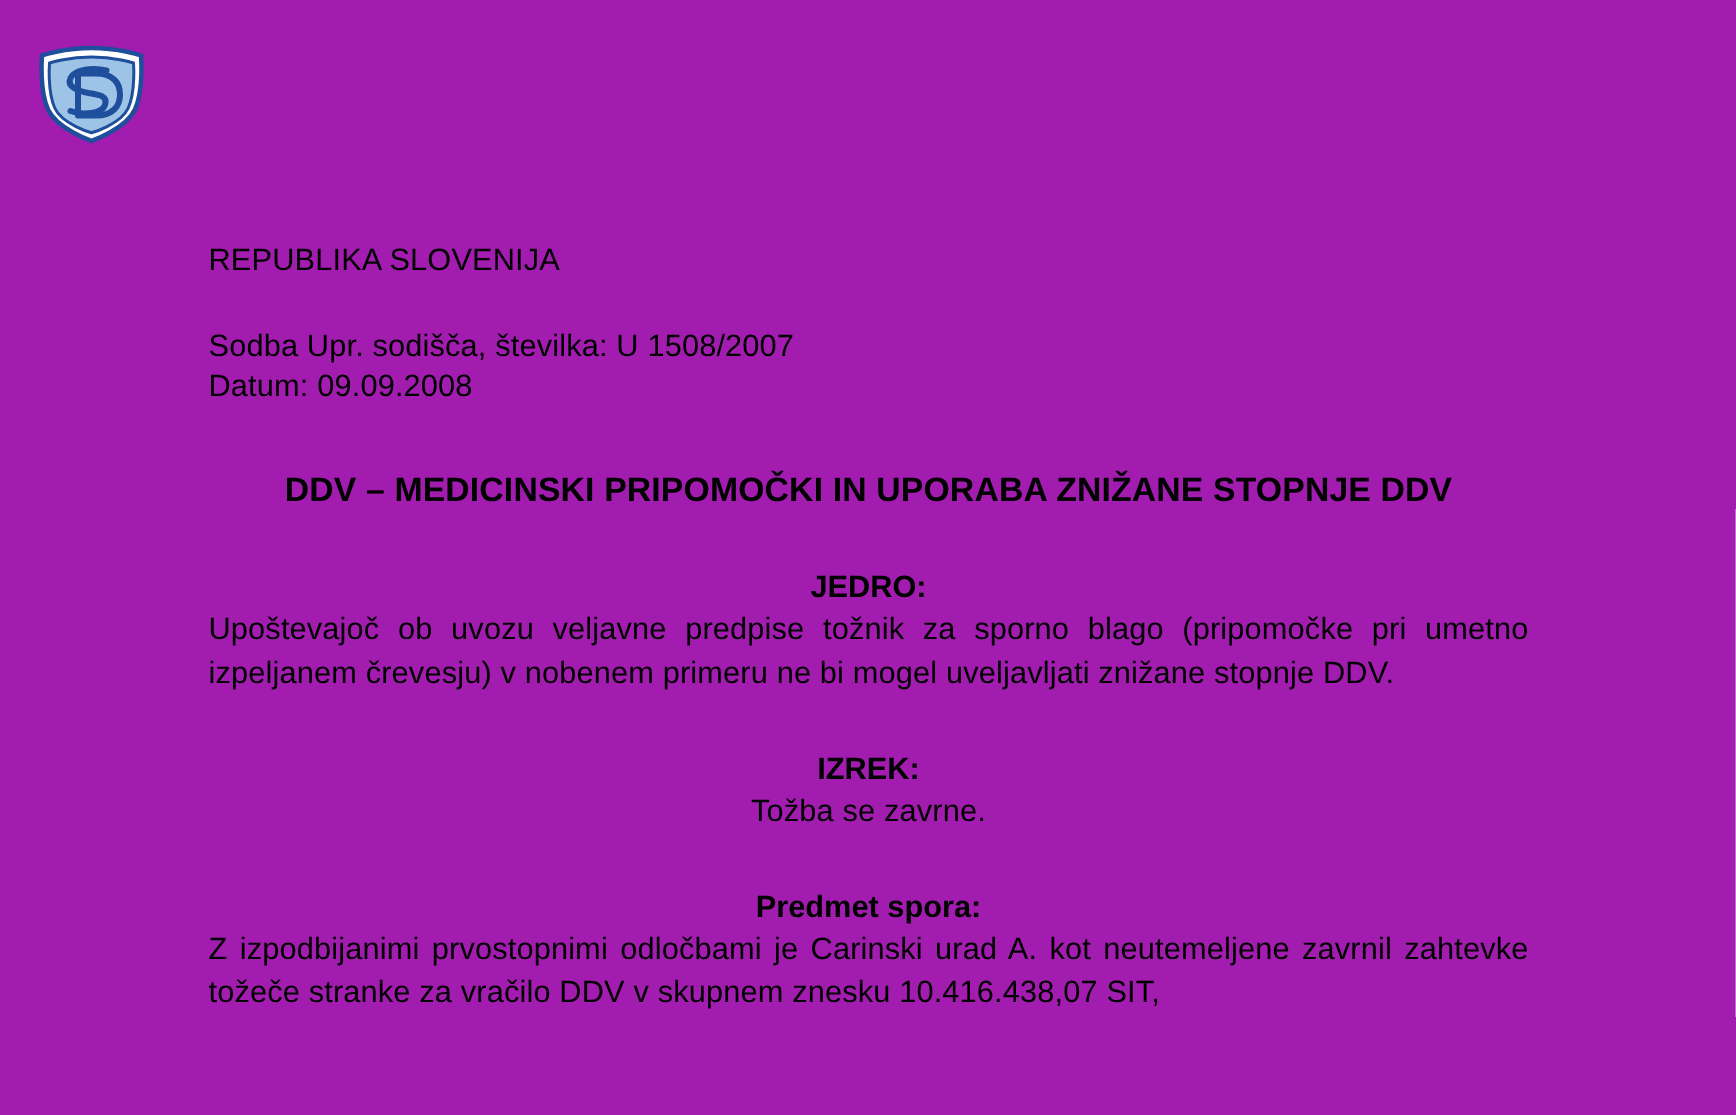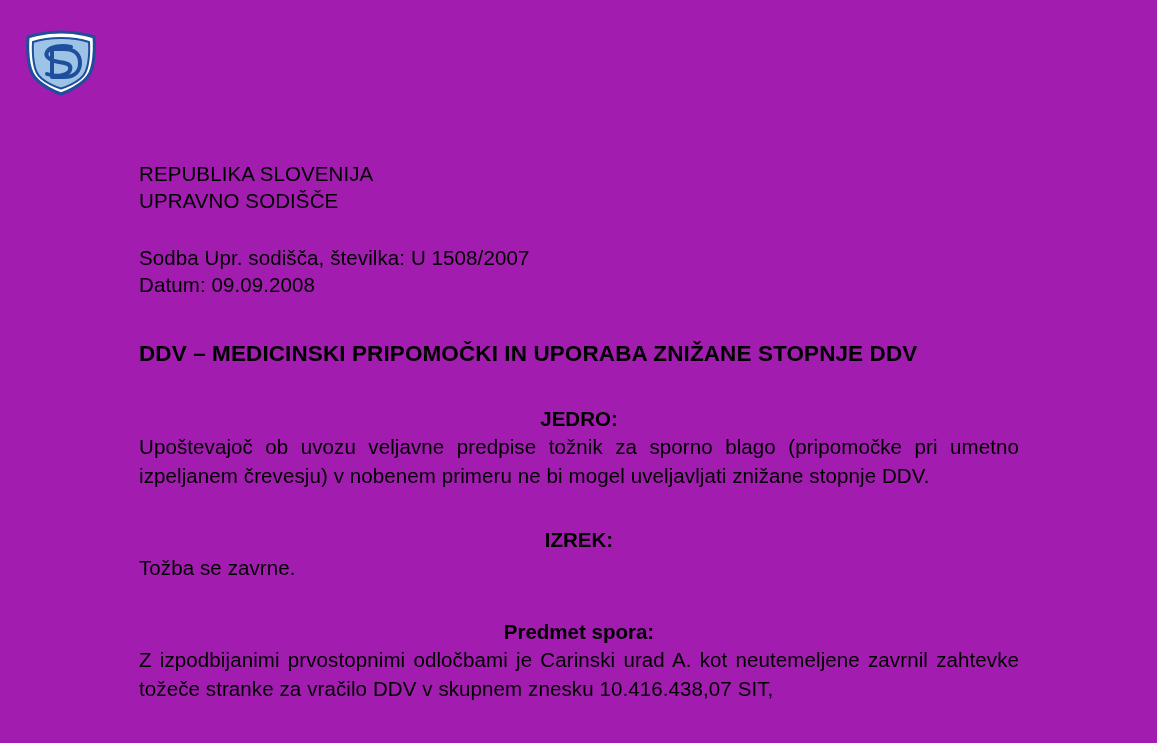--- a/index.html
+++ b/index.html
@@ -51,41 +51,42 @@
     margin-top: 30px;
     font-size: 20.5px;
     line-height: 27px;
     letter-spacing: 0.1px;
   }
 
   .doc-title {
     margin-top: 40px;
     font-size: 22.5px;
     font-weight: bold;
+    text-align: center;
     line-height: 31px;
     letter-spacing: 0.1px;
   }
 
   .section {
     margin-top: 36px;
   }
   .section-heading {
     font-size: 20.5px;
     font-weight: bold;
     line-height: 27px;
     text-align: center;
   }
   .section-body {
     font-size: 20.5px;
     line-height: 29px;
     text-align: justify;
     letter-spacing: 0.1px;
   }
   .section-body.nojust {
-    text-align: left;
+    text-align: center;
   }
   .tight { margin-top: 36px; }
 </style>
 </head>
 <body>
 
 <div class="page">
 
   <div class="logo">
     <svg width="78" height="66" viewBox="0 0 78 66" xmlns="http://www.w3.org/2000/svg">
@@ -93,21 +94,20 @@
       <path d="M39 8 C23 8 11 12 11 12 C11 12 9.5 31 14.5 42 C19.5 53 39 58.5 39 58.5 C39 58.5 58.5 53 63.5 42 C68.5 31 67 12 67 12 C67 12 55 8 39 8 Z" fill="#9dc3e6" stroke="#1f4e9c" stroke-width="2"></path>
       <path d="M49 17 C40 15 28 16 25 22 C22 28 31 31 37 32 C44 33 50 34 48 40 C46 46 33 47 25 44" fill="none" stroke="#1f4e9c" stroke-width="4" stroke-linecap="round"></path>
       <path d="M30 19 L30 47 L42 47 C53 47 58 41 58 33 C58 25 53 19 42 19 Z" fill="none" stroke="#1f4e9c" stroke-width="4" stroke-linejoin="round"></path>
     </svg>
   </div>
 
   <div class="doc">
 
     <div class="header-block">
       <div>REPUBLIKA SLOVENIJA</div>
-      <div>UPRAVNO SODIŠČE</div>
     </div>
 
     <div class="ref-block">
       <div>Sodba Upr. sodišča, številka: U 1508/2007</div>
       <div>Datum: 09.09.2008</div>
     </div>
 
     <div class="doc-title">DDV – MEDICINSKI PRIPOMOČKI IN UPORABA ZNIŽANE STOPNJE DDV</div>
 
     <div class="section">

